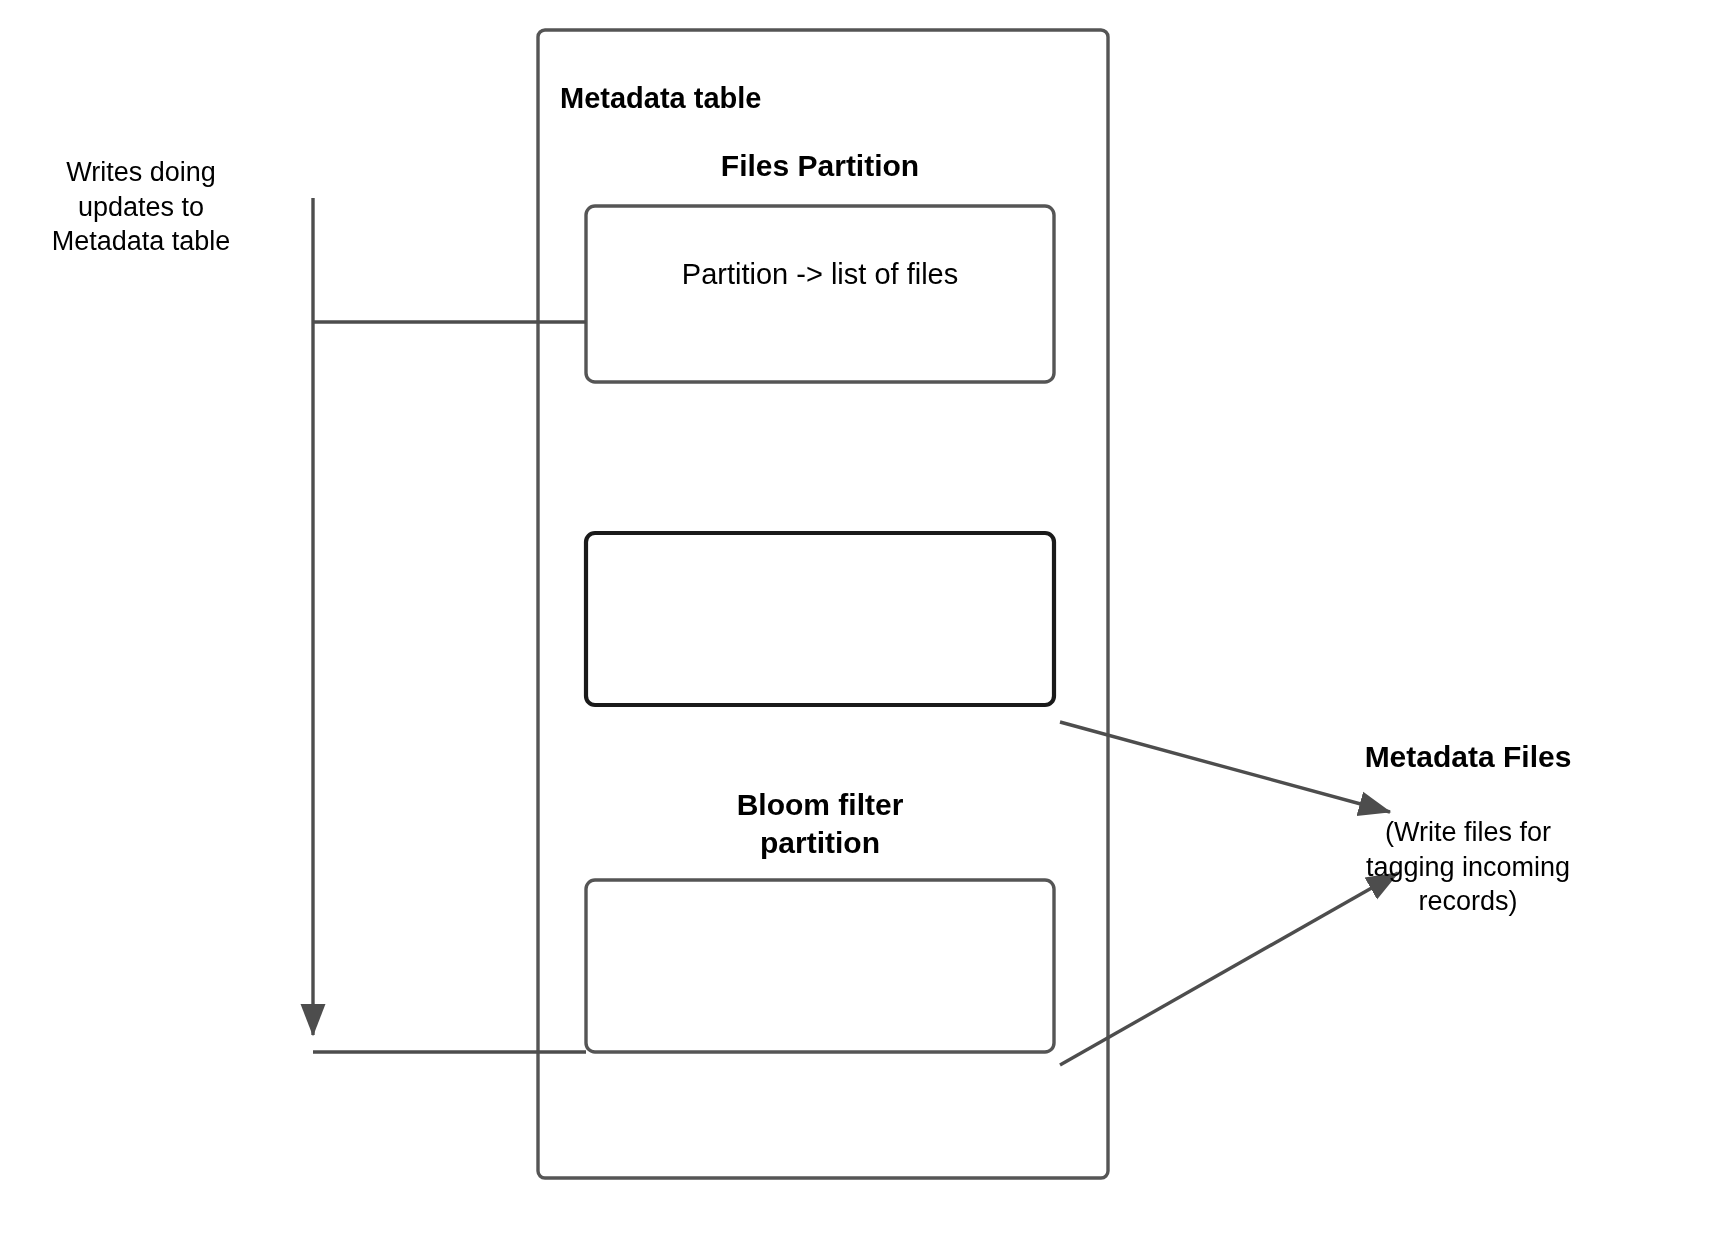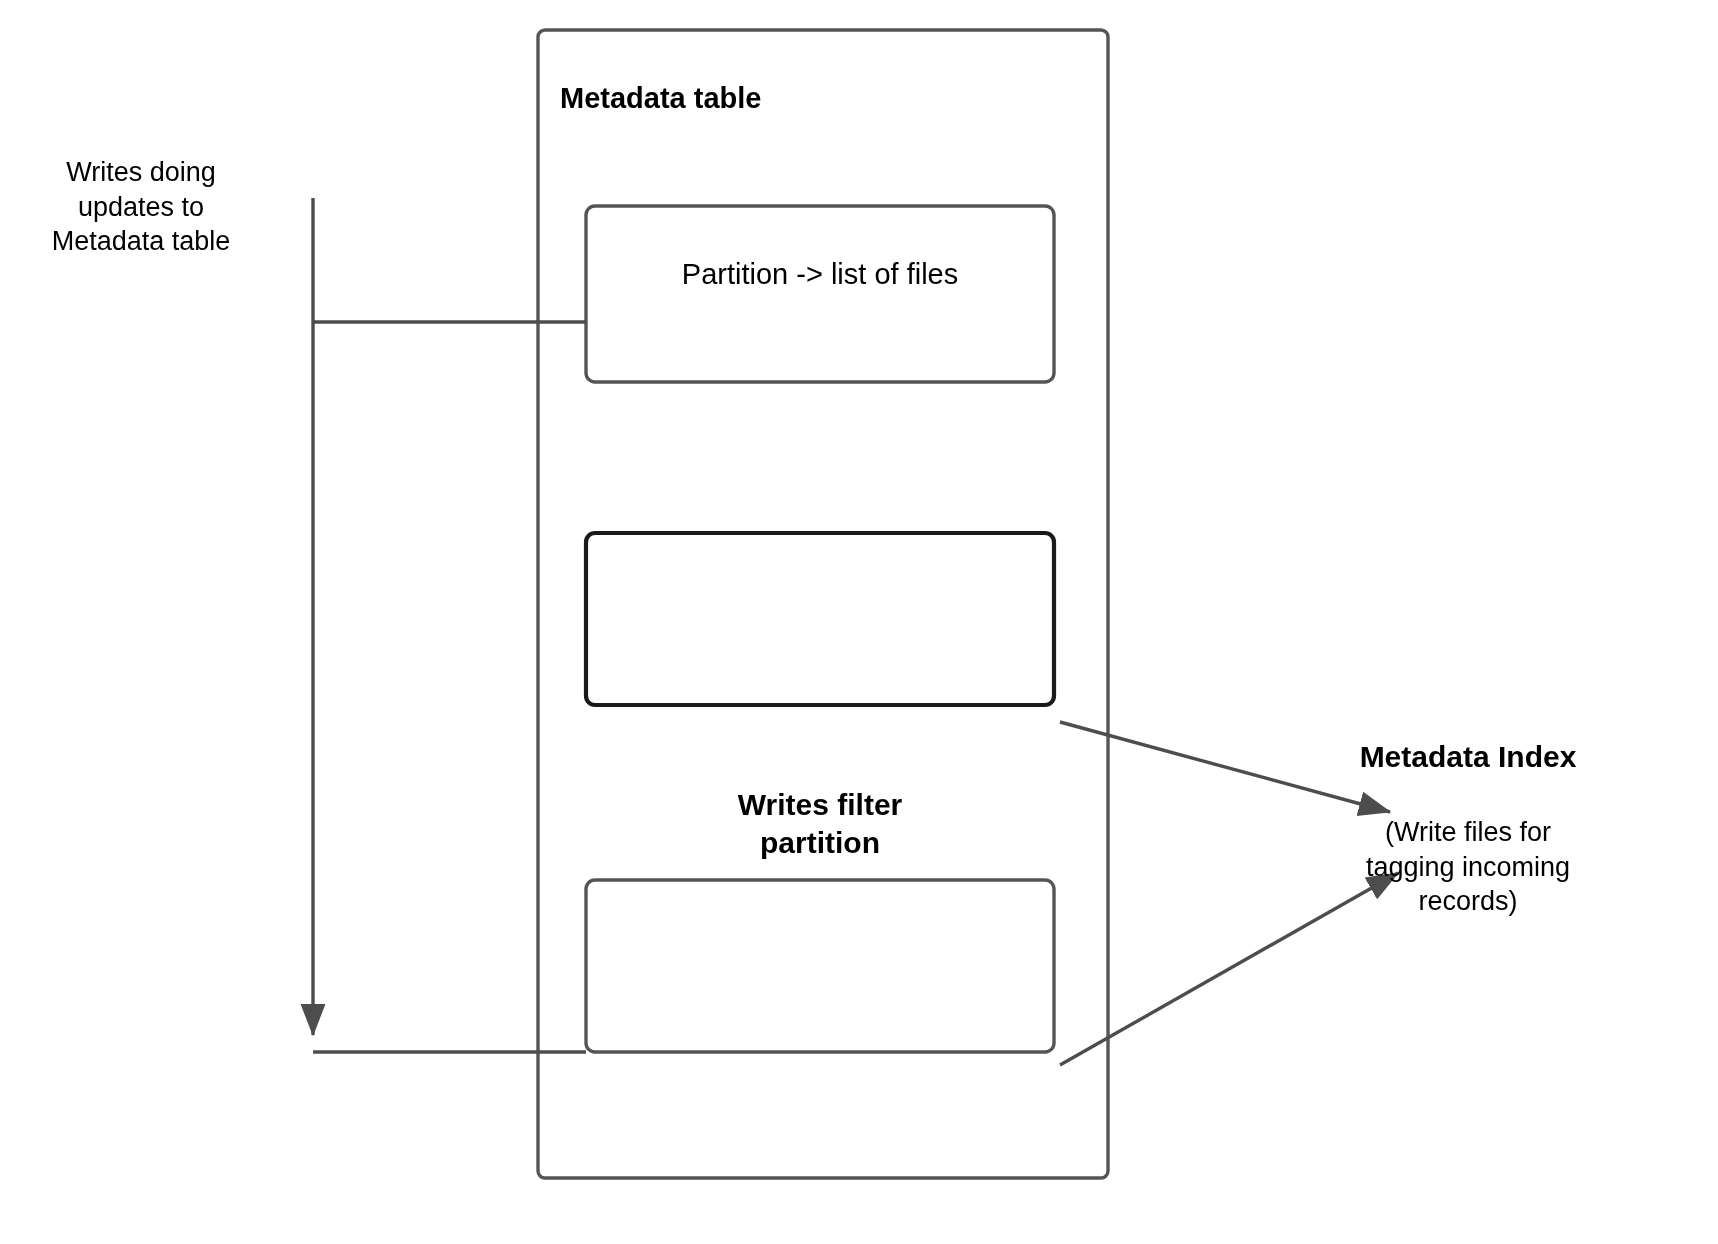--- a/index.html
+++ b/index.html
@@ -109,28 +109,29 @@
 
     <path d="M1060,1065 L1398,873" fill="none" stroke="#4d4d4d" stroke-width="3.4" marker-end="url(#arrowFilled)"></path>
   </svg>
 
   <div class="txt" id="writes-label">Writes doing
 updates to
 Metadata table</div>
 
   <div class="txt bold" id="metadata-table-title">Metadata table</div>
 
+  <div class="txt bold" id="files-partition-title">Files Partition</div>
 
   <div class="txt" id="files-box-text">Partition -&gt; list of files</div>
 
 
 
-  <div class="txt bold" id="bloom-partition-title">Writes filter
+  <div class="txt bold" id="bloom-partition-title">Bloom filter
 partition</div>
 
 
-  <div class="txt bold" id="metadata-index-title">Metadata Index</div>
+  <div class="txt bold" id="metadata-index-title">Metadata Files</div>
 
   <div class="txt" id="metadata-index-note">(Write files for
 tagging incoming
 records)</div>
 
 </div>
 
 </body></html>

